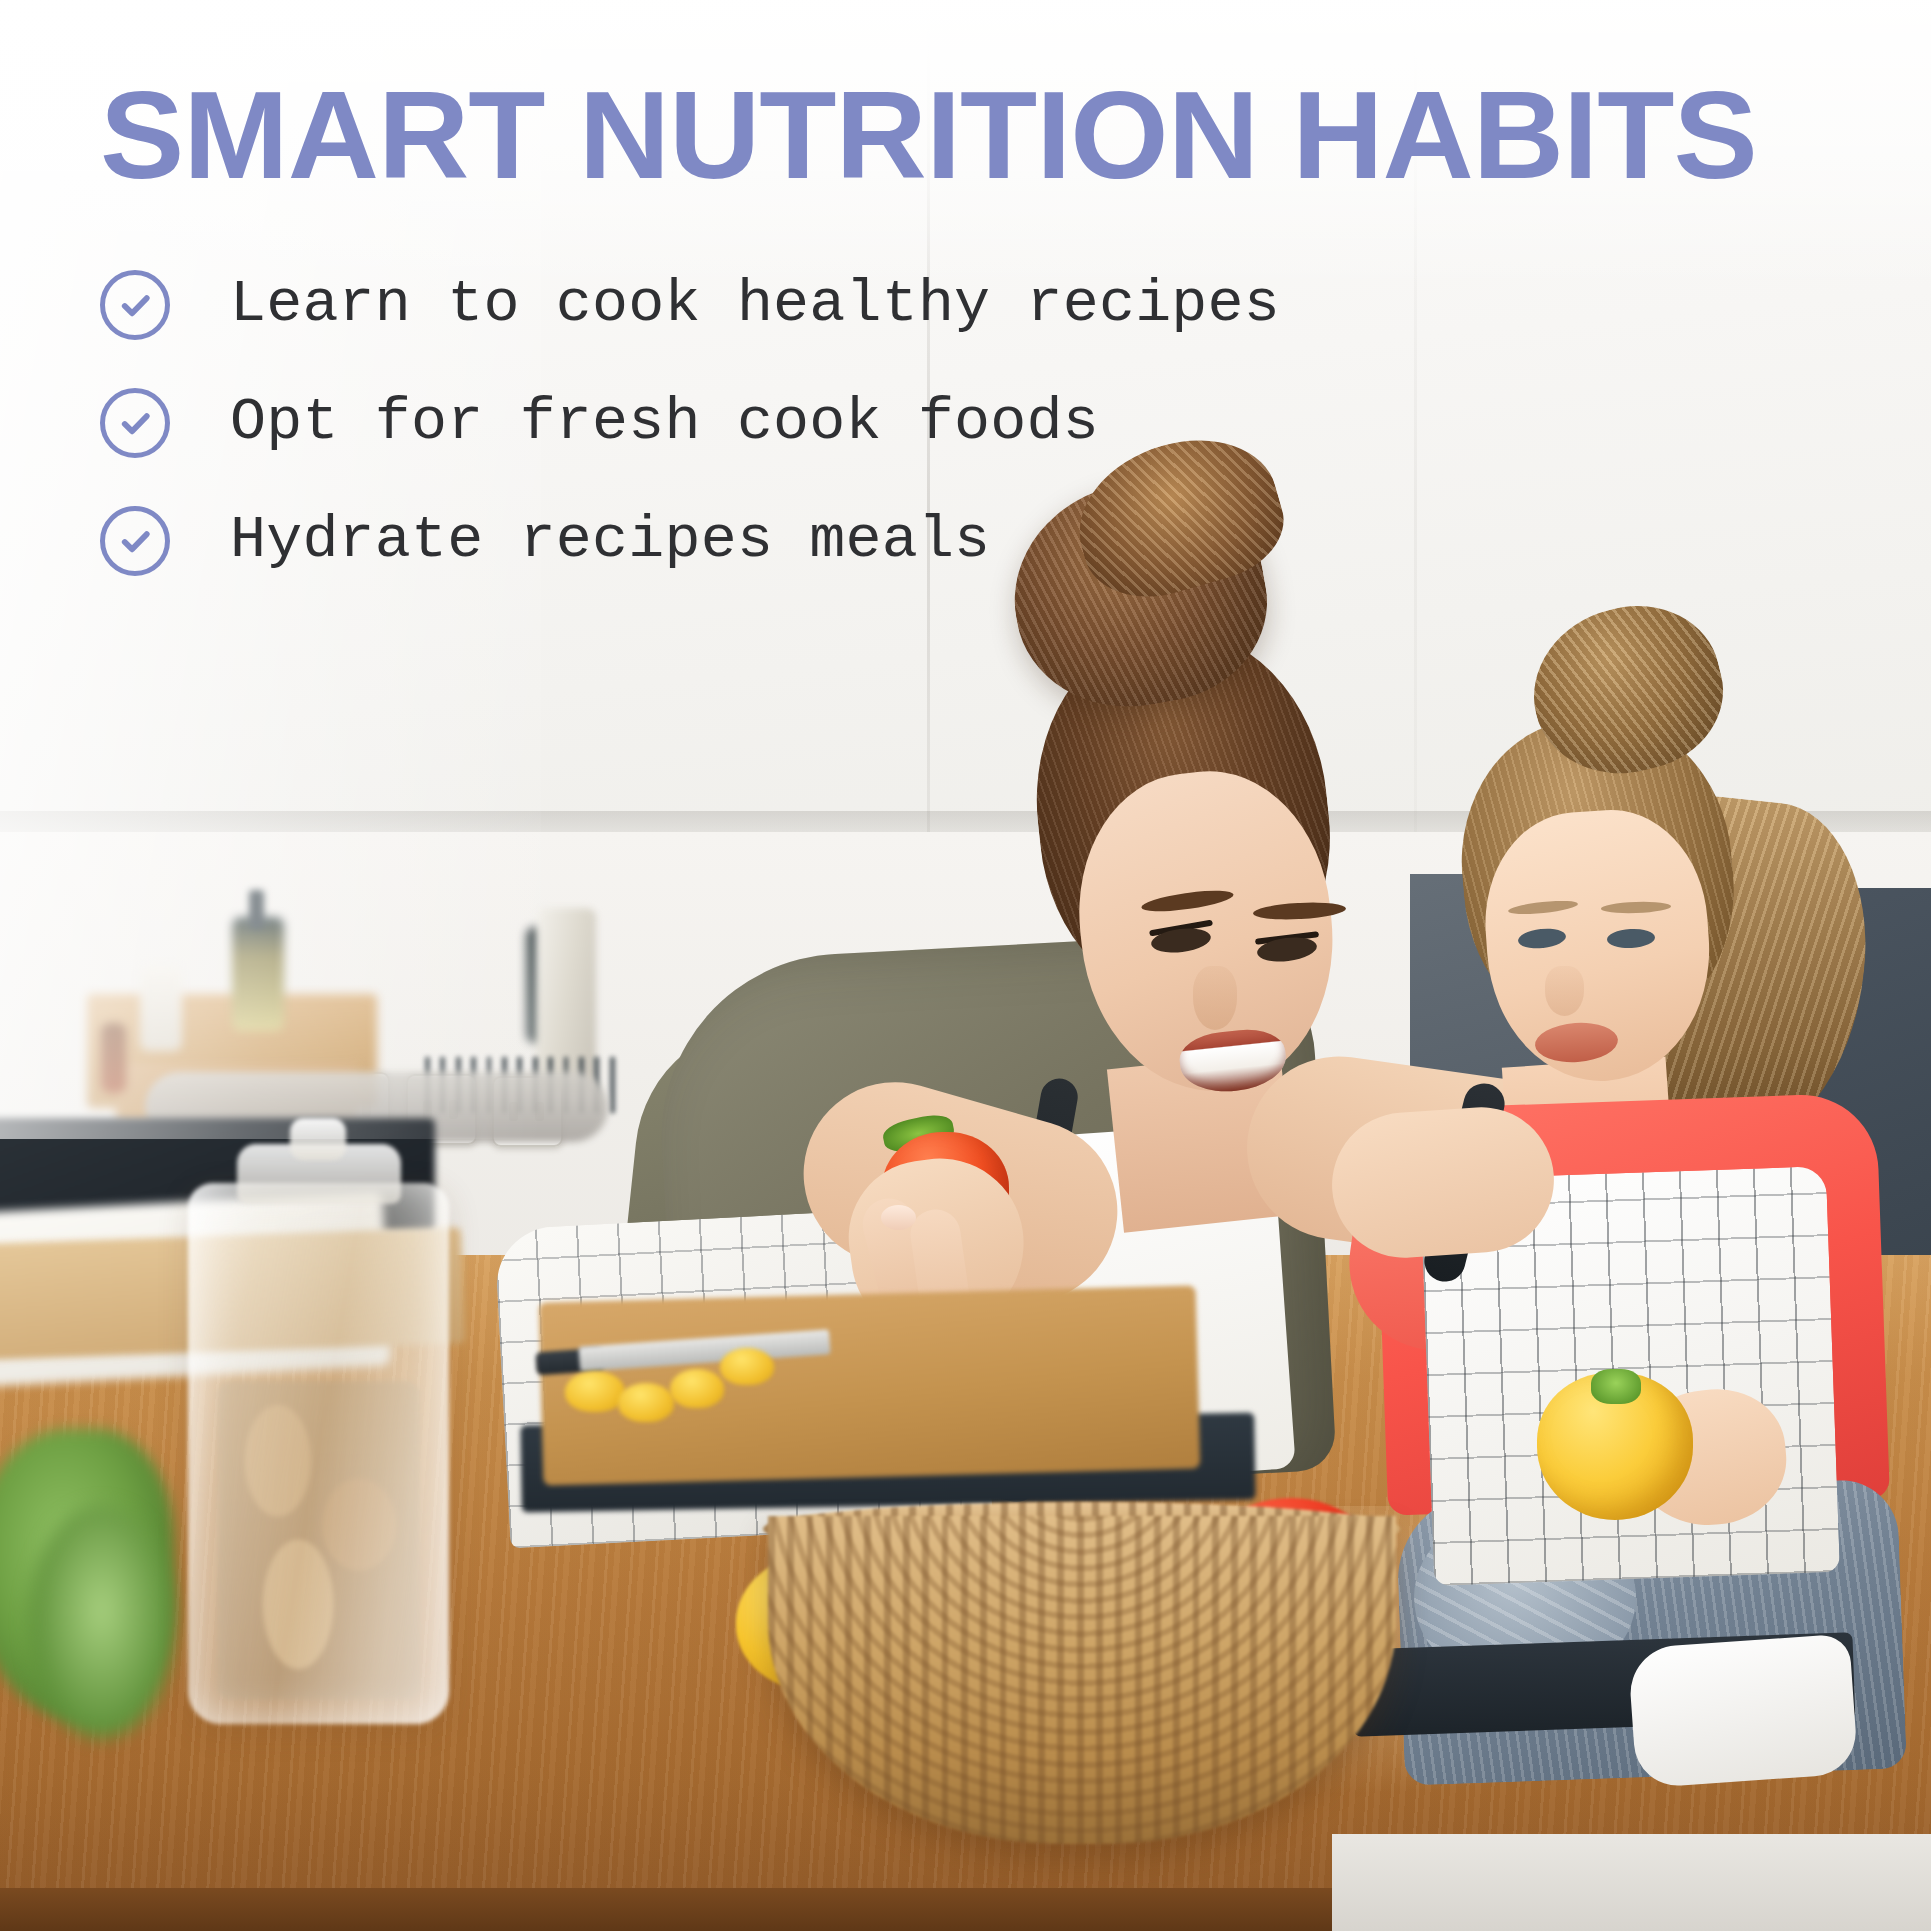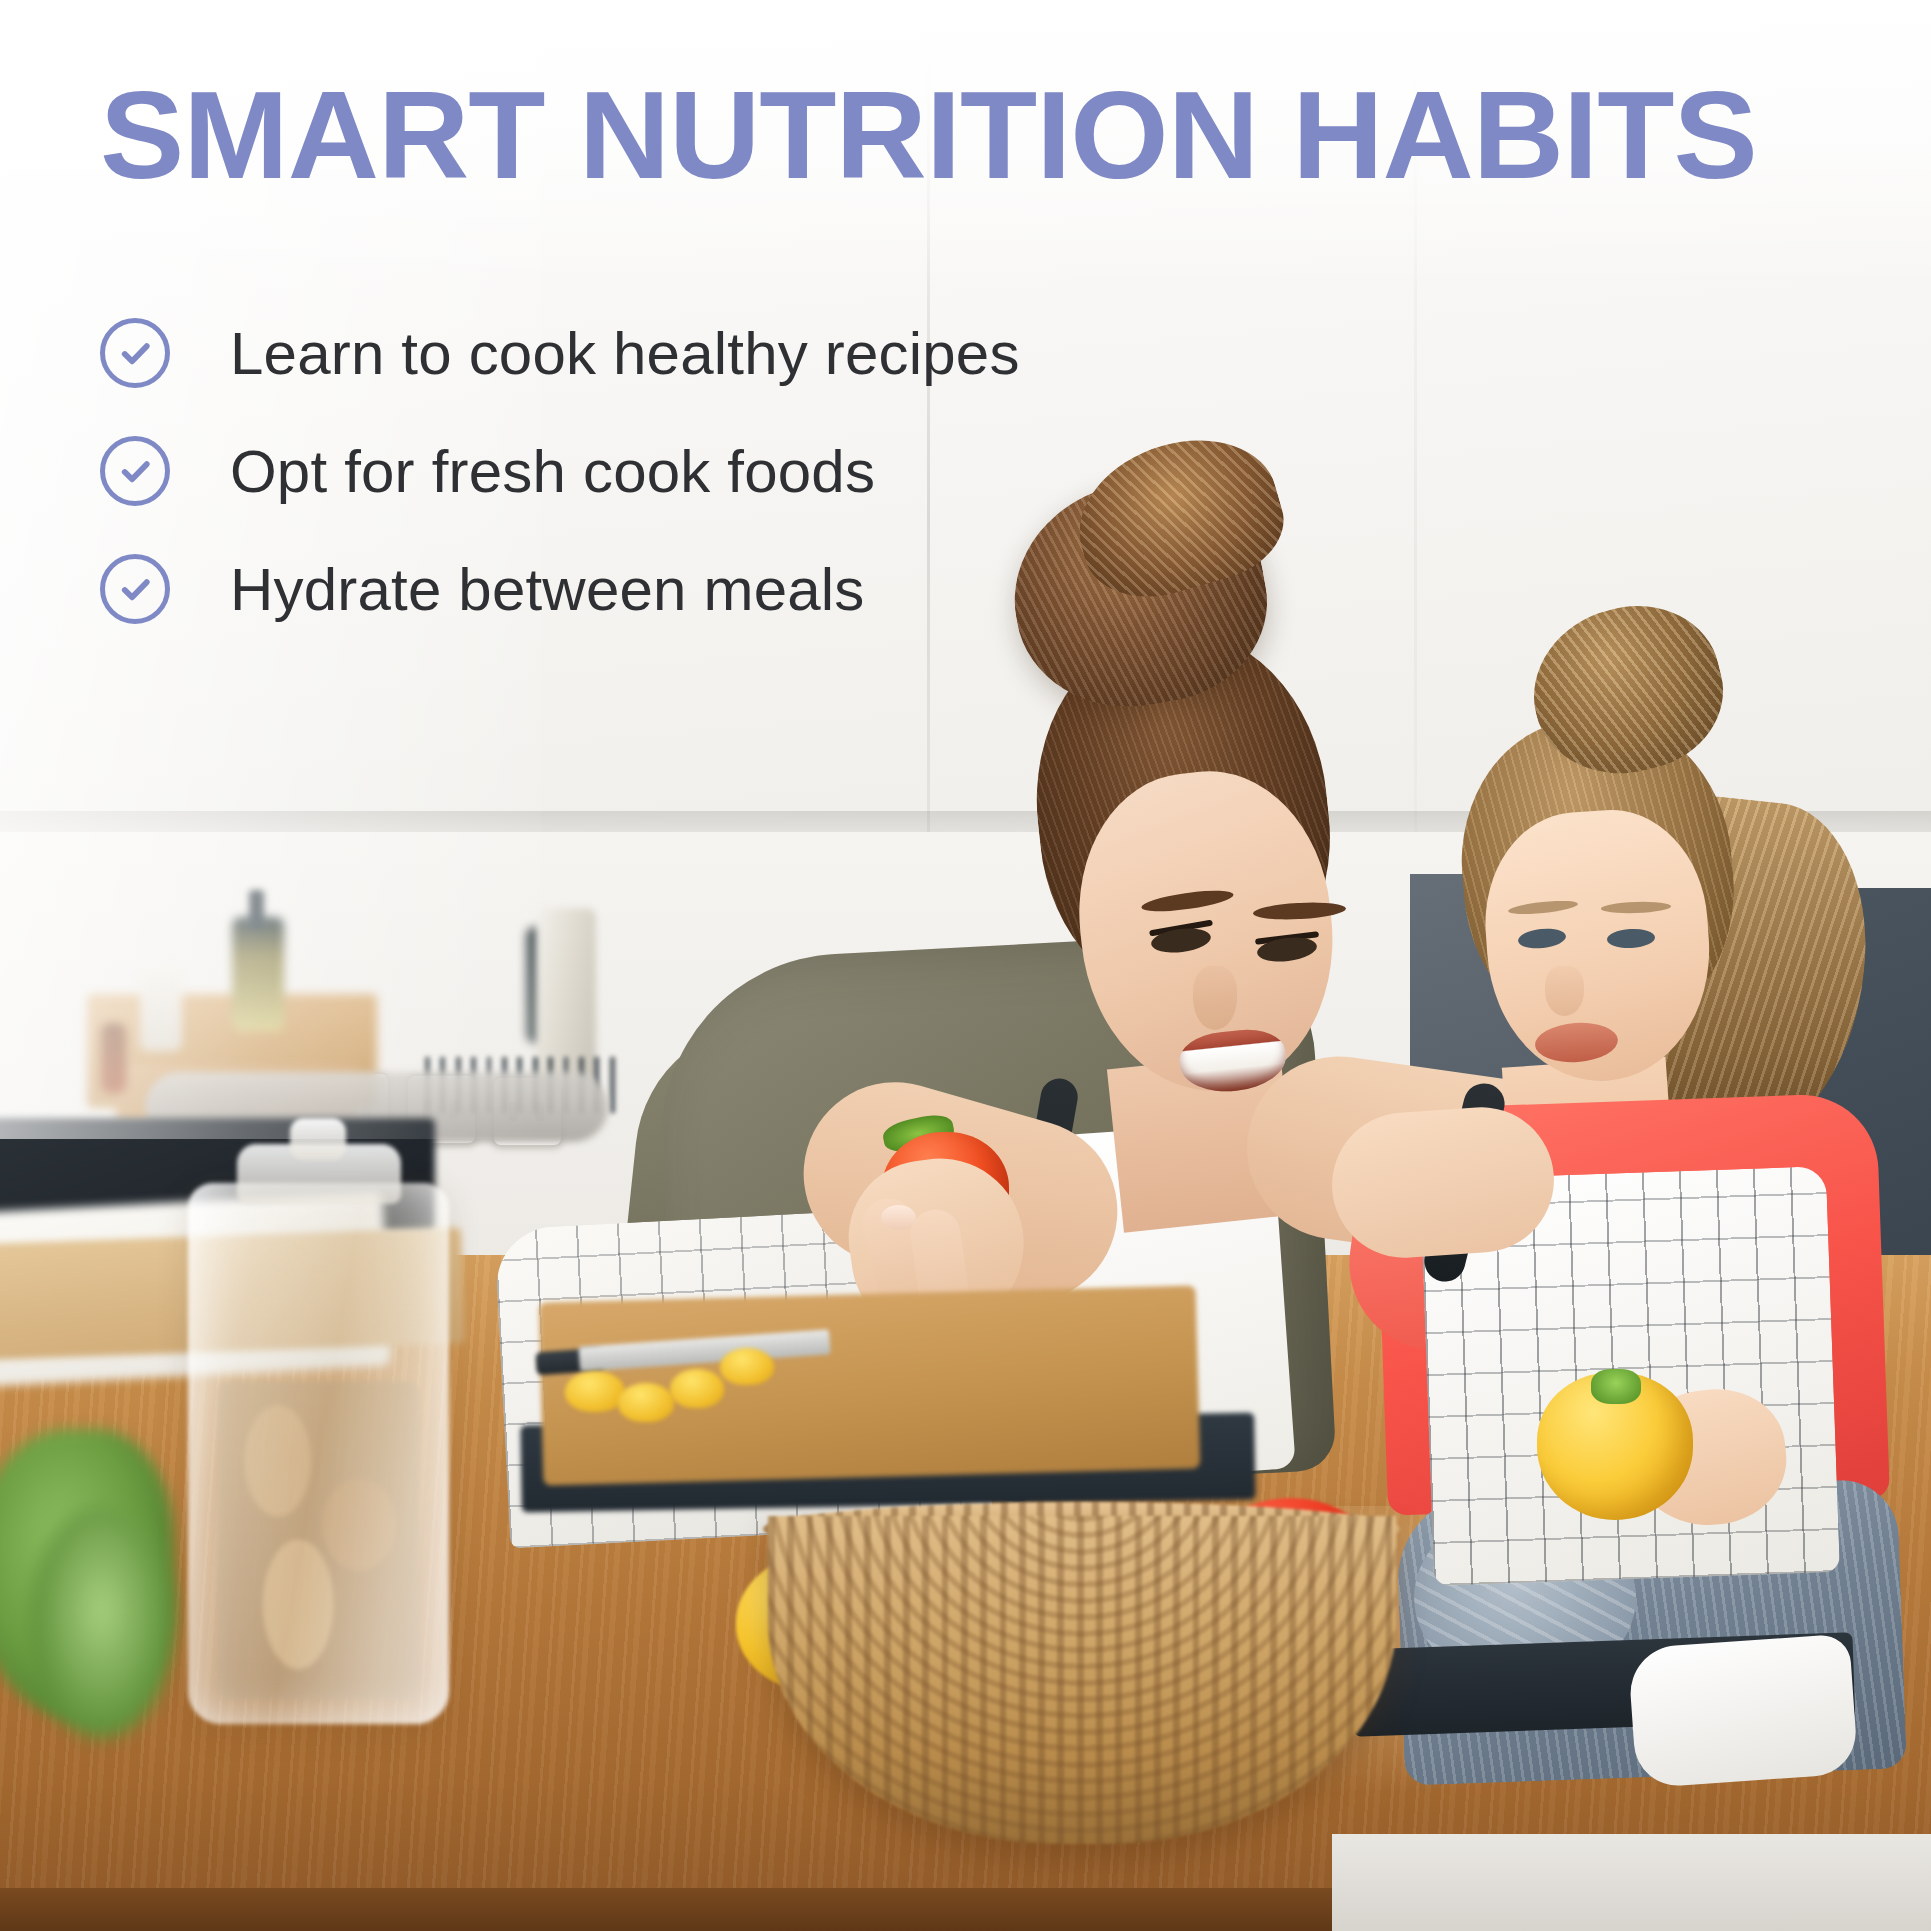--- a/index.html
+++ b/index.html
@@ -464,22 +464,23 @@
     font-size:124px;
     line-height:1;
     letter-spacing:-1px;
     transform:scaleX(1.02);
     transform-origin:left center;
     white-space:nowrap;
     color:#7f89c5;
   }
   .bullets{position:absolute;left:100px;top:270px;}
   .bullet{
-    display:flex;align-items:flex-end;
+    display:flex;align-items:flex-start;
     height:118px;
+    font-family:Liberation Mono, monospace;
   }
   .b-icon{
     width:70px;height:70px;flex:0 0 70px;border-radius:50%;
     border:5.8px solid #7f89c5;
     display:flex;align-items:center;justify-content:center;
     box-sizing:border-box;
   }
   .b-icon svg{display:block;}
   .b-text{
     margin-left:60px;
@@ -680,20 +681,20 @@
       </span>
       <span class="b-text">Opt for fresh cook foods</span>
     </div>
 
     <div class="bullet">
       <span class="b-icon">
         <svg width="39" height="39" viewBox="0 0 40 40" aria-hidden="true">
           <path d="M9 20.5 L16.5 28 L31.5 12.5" fill="none" stroke="#7f89c5" stroke-width="6" stroke-linecap="round" stroke-linejoin="round"></path>
         </svg>
       </span>
-      <span class="b-text">Hydrate between meals</span>
+      <span class="b-text">Hydrate recipes meals</span>
     </div>
 
   </div>
 
 
 </div>
 
 
 </body></html>

